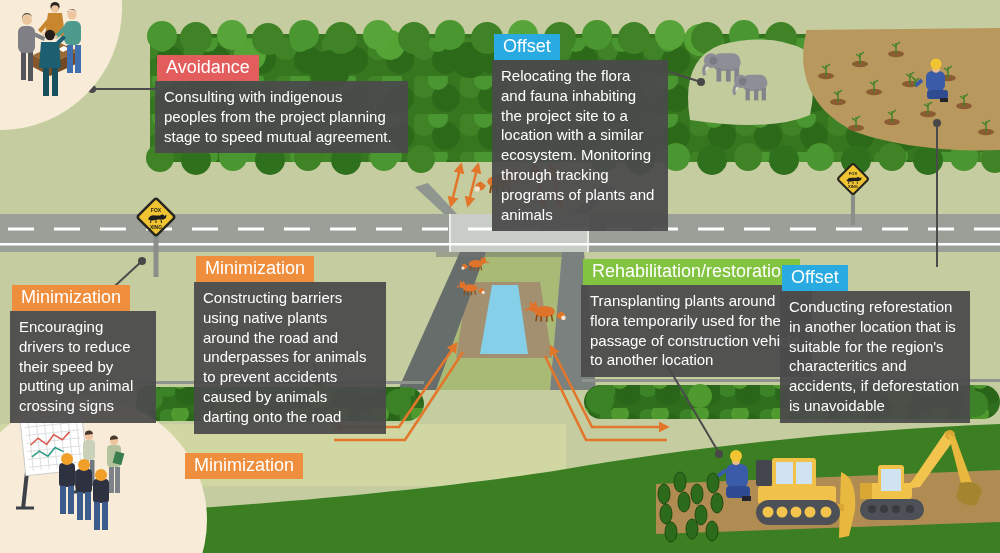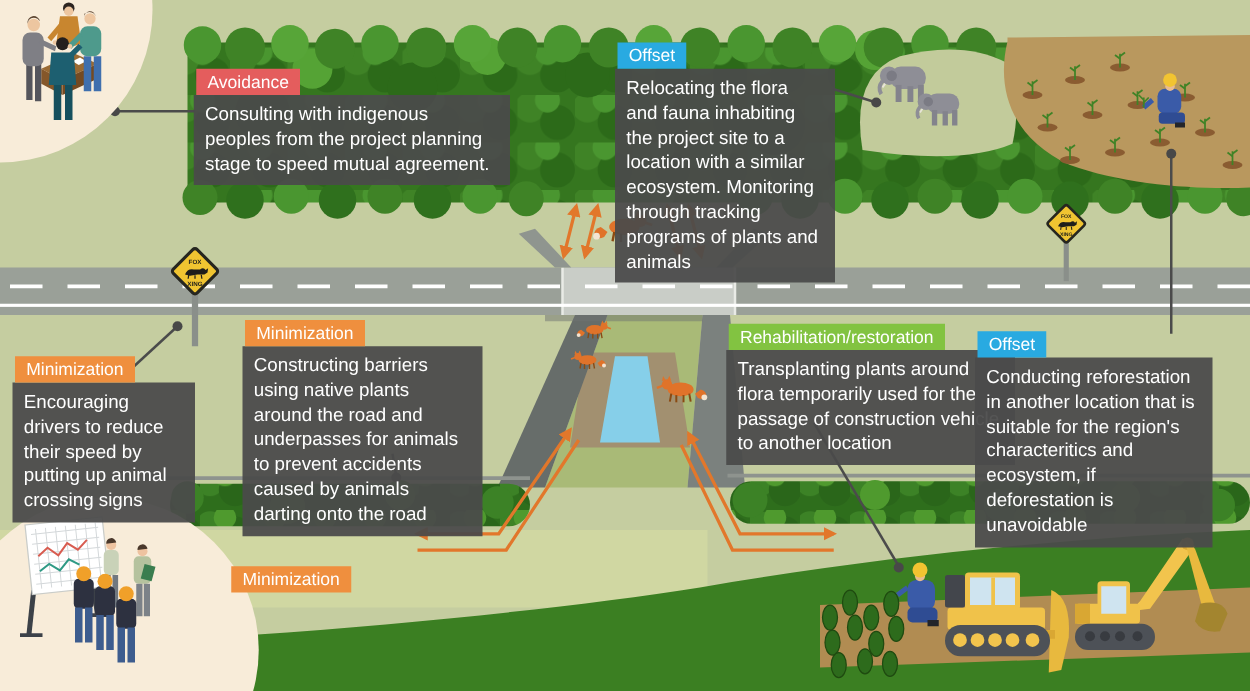--- a/index.html
+++ b/index.html
@@ -1,20 +1,20 @@
 <!DOCTYPE html>
 <html><head>
 <meta charset="utf-8">
 <style>
   html,body{margin:0;padding:0;}
   #stage{position:relative;width:1000px;height:553px;overflow:hidden;background:#c5cda0;
          font-family:"Liberation Sans",sans-serif;}
   #scene{position:absolute;left:0;top:0;z-index:1;}
   .callout{position:absolute;z-index:5;color:#fff;}
-  .callout .hd{display:inline-block;margin-left:2px;padding:2px 9px 3px;font-size:14px;}
+  .callout .hd{display:inline-block;margin-left:2px;padding:2px 9px 3px;font-size:18px;}
   .callout .bd{background:rgba(74,74,74,.94);padding:6px 9px 7px;font-size:15px;line-height:1.32;}
   #co-avoidance{left:155px;top:55px;width:253px;}
   #co-offset-top{left:492px;top:34px;width:176px;}
   #co-min-left{left:10px;top:285px;width:146px;}
   #co-min-center{left:194px;top:256px;width:192px;}
   #co-rehab{left:581px;top:259px;width:231px;}
   #co-offset-right{left:780px;top:265px;width:190px;}
   #co-min-bottom{left:183px;top:453px;width:330px;}
 </style>
 </head>
@@ -431,20 +431,20 @@
   <div class="bd">Constructing barriers using native plants around the road and underpasses for animals to prevent accidents caused by animals darting onto the road</div>
 </div>
 
 <div class="callout" id="co-rehab">
   <span class="hd" style="background-color: rgb(130, 195, 65);">Rehabilitation/restoration</span>
   <div class="bd">Transplanting plants around flora temporarily used for the passage of construction vehicle to another location</div>
 </div>
 
 <div class="callout" id="co-offset-right">
   <span class="hd" style="background-color: rgb(41, 170, 225);">Offset</span>
-  <div class="bd">Conducting reforestation in another location that is suitable for the region's characteritics and ecosystem, if deforestation is unavoidable</div>
+  <div class="bd">Conducting reforestation in another location that is suitable for the region's characteritics and accidents, if deforestation is unavoidable</div>
 </div>
 
 <div class="callout" id="co-min-bottom">
   <span class="hd" style="background-color: rgb(239, 143, 62);">Minimization</span>
 </div>
 
 </div>
 
 </body></html>

